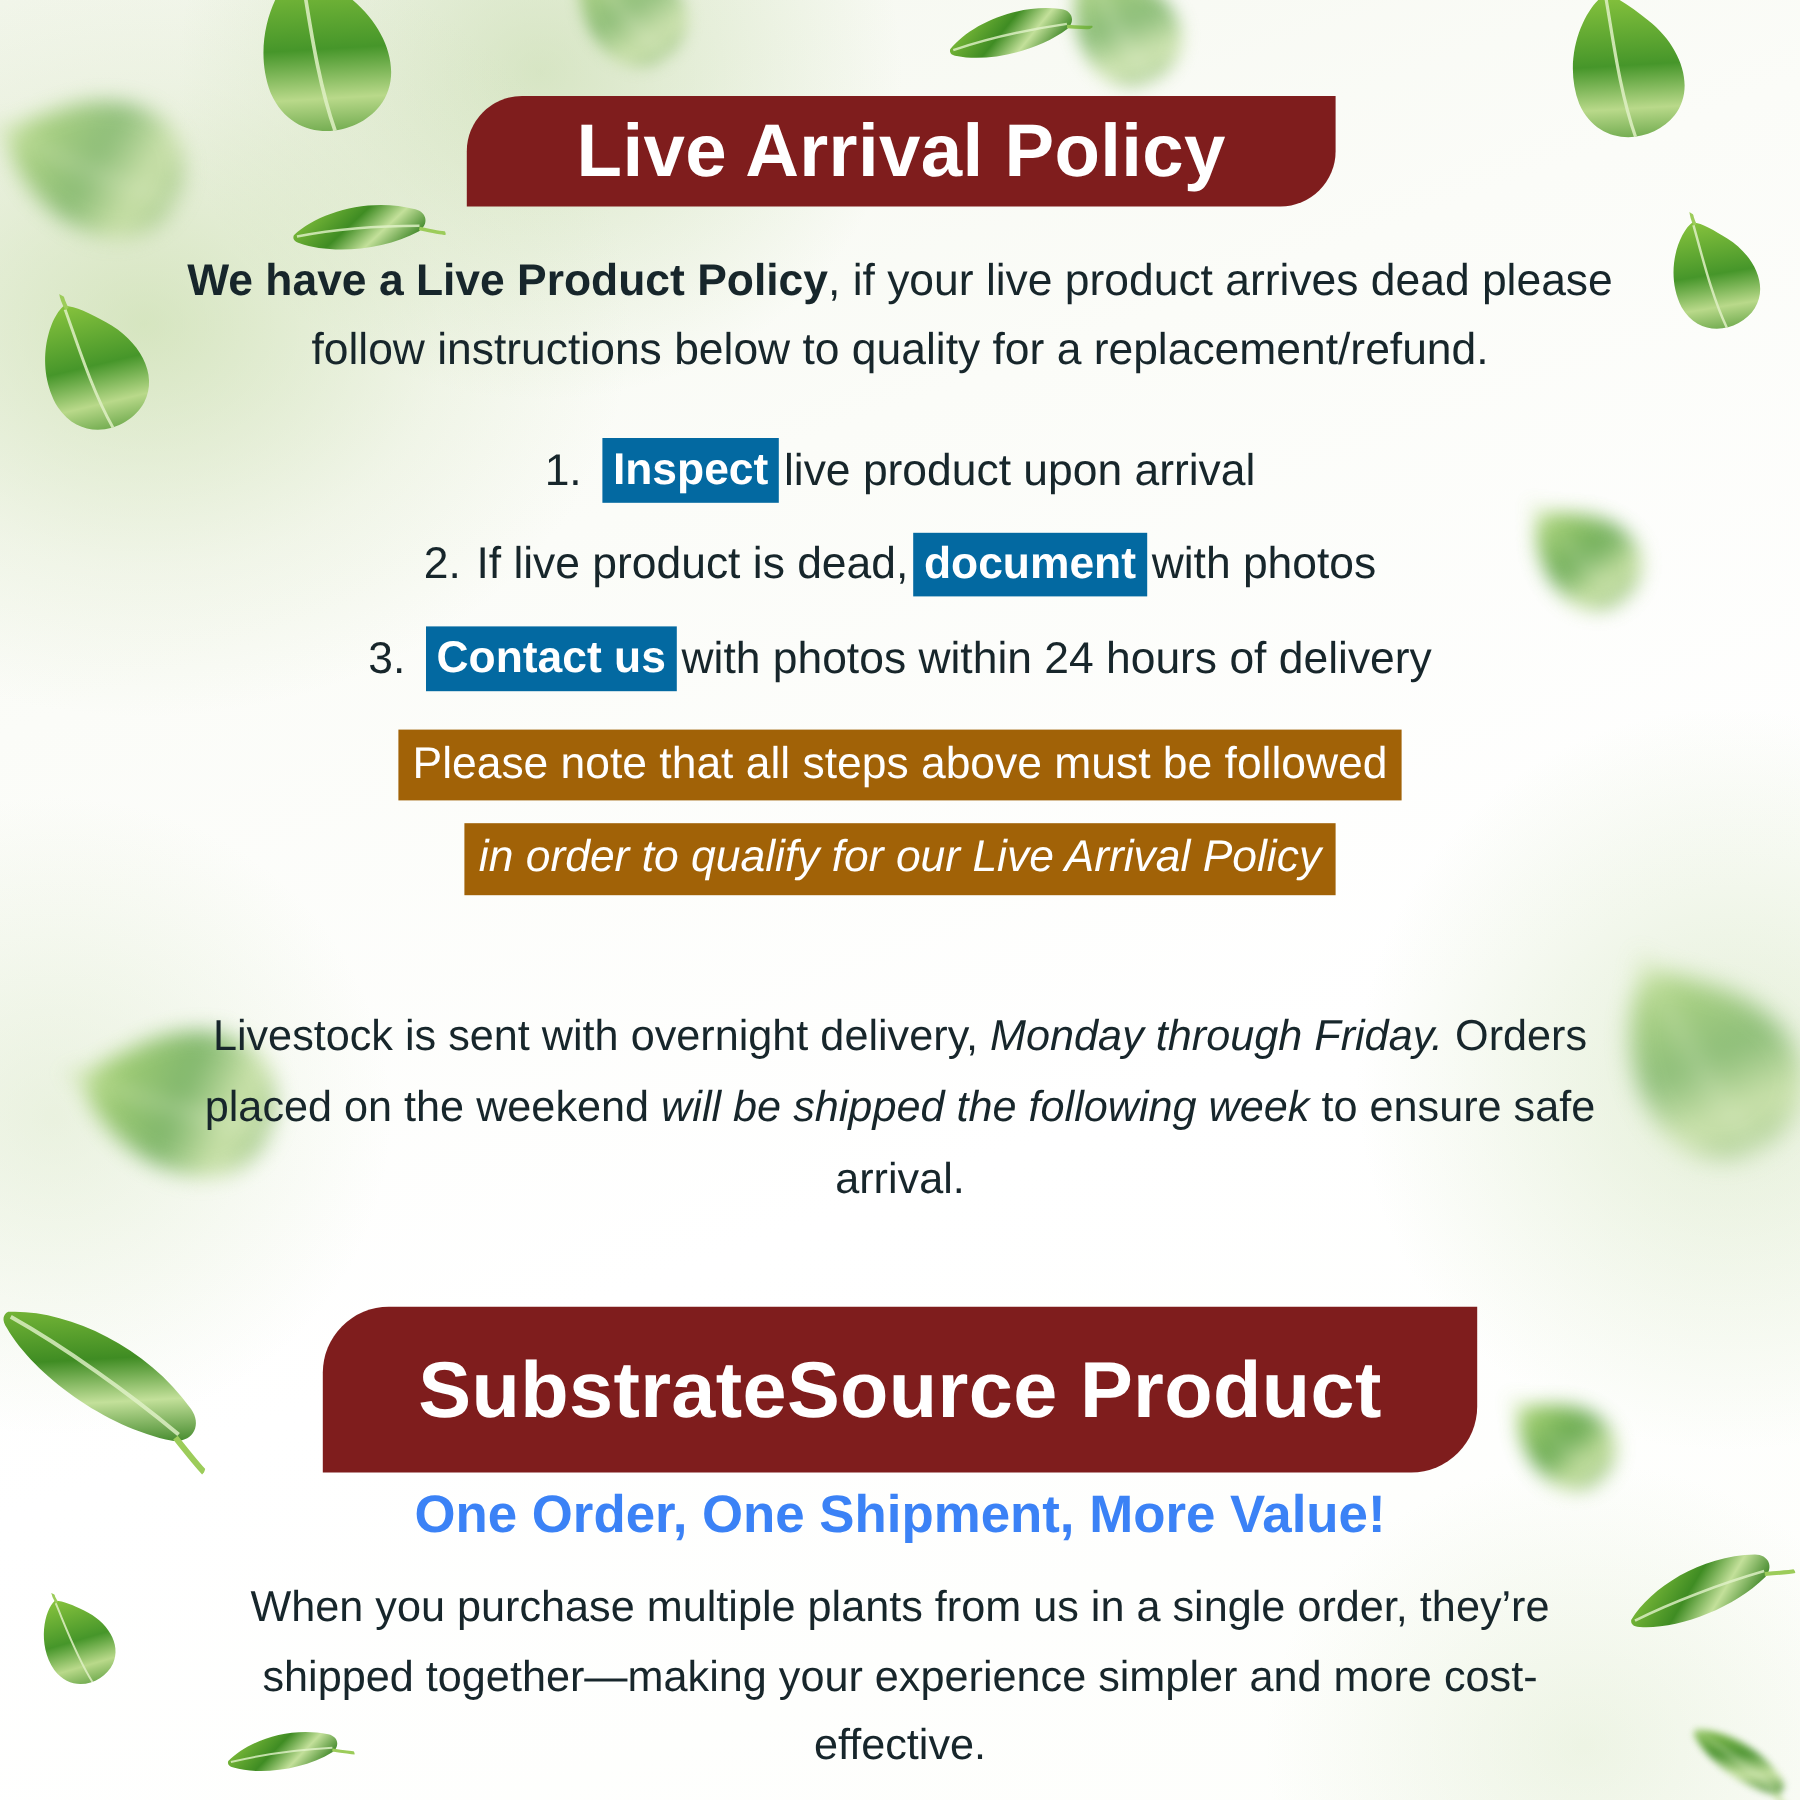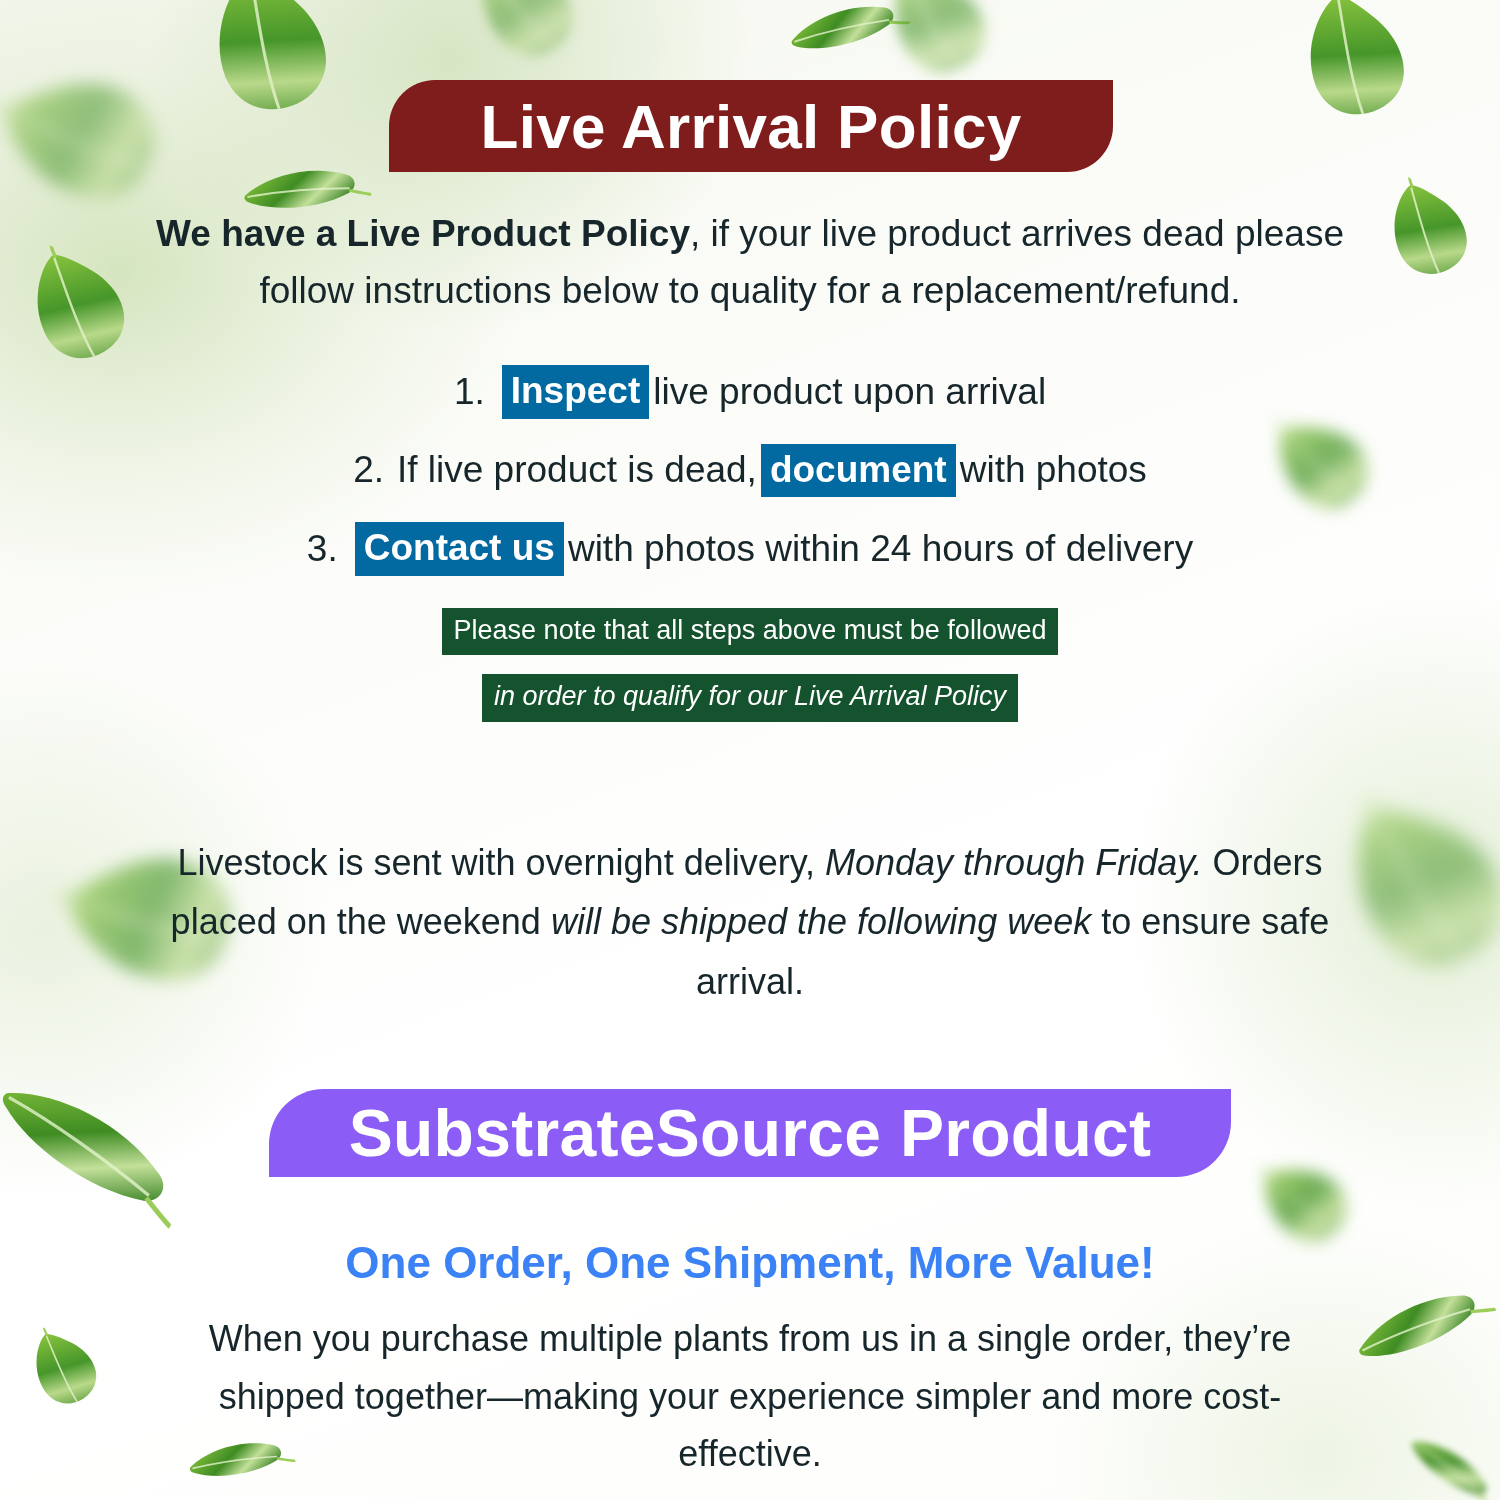--- a/index.html
+++ b/index.html
@@ -50,22 +50,22 @@
     font-weight:700;
     letter-spacing:0.3px;
   }
   #live-arrival-banner {
     left:389px; top:80px; width:724px; height:92px;
     background:#7f1d1d;
     border-radius:46px 0 46px 0;
     font-size:62px;
   }
   #substratesource-banner {
-    left:269px; top:1089px; width:962px; height:88px;
-    background:#8b5cf6;
+    left:269px; top:1089px; width:962px; height:138px;
+    background:#7f1d1d;
     border-radius:55px 0 55px 0;
     font-size:66px;
   }
 
   .body-text {
     position:absolute;
     text-align:center;
     color:#17262b;
     line-height:1.42;
     font-weight:400;
@@ -104,23 +104,23 @@
   }
 
   #note-block {
     position:absolute;
     left:150px; top:608px; width:1200px;
     text-align:center;
     z-index:3;
   }
   .note-line {
     display:inline-block;
-    background:#14532d;
+    background:#a16207;
     color:#ffffff;
-    font-size:27px;
+    font-size:37px;
     font-weight:500;
     padding:6px 12px 9px 12px;
     line-height:1.2;
   }
   #note-line-2-wrap { margin-top:19px;font-style:italic; }
 
   #livestock-paragraph {
     left:150px; top:833px; width:1200px;
     font-size:36px;
     line-height:1.65;

